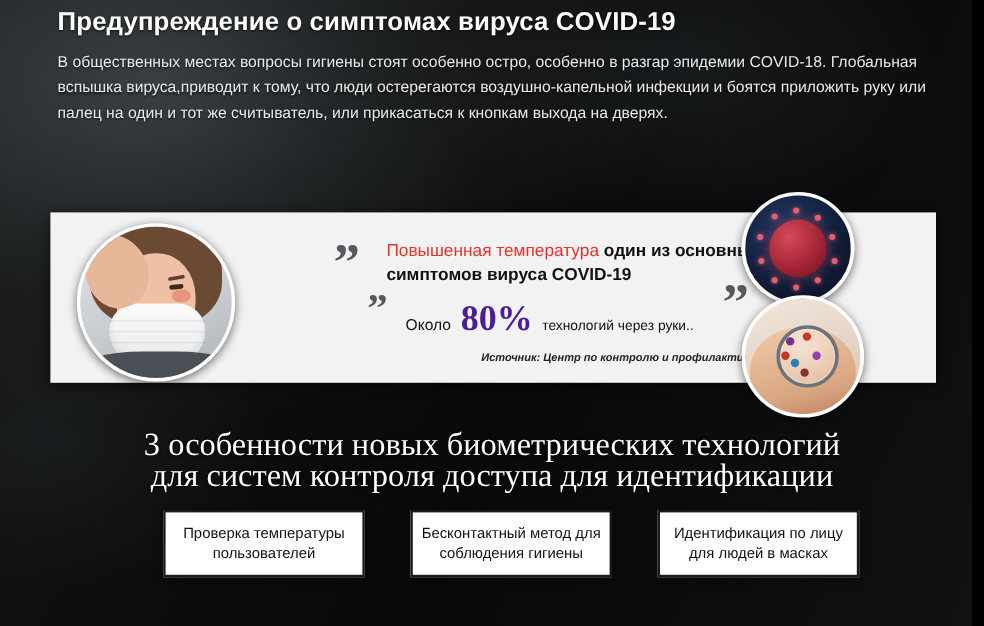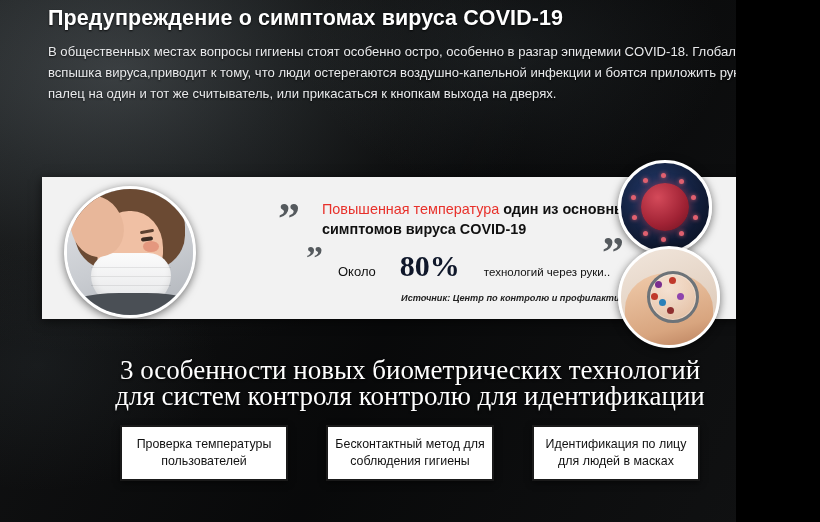--- a/index.html
+++ b/index.html
@@ -8,21 +8,21 @@
     background: #000;
   }
   body {
     width: 820px;
     height: 522px;
     overflow: hidden;
     font-family: "Liberation Sans", sans-serif;
   }
   .page {
     position: relative;
-    width: 736px;
+    width: 810px;
     height: 522px;
     background:
       radial-gradient(ellipse 420px 280px at 16% 14%, #3a3f42 0%, #24282a 38%, #141617 70%, #0b0c0d 100%),
       radial-gradient(ellipse 500px 320px at 82% 86%, #2c3133 0%, #17191b 55%, #0a0b0c 100%),
       #0d0e10;
     overflow: hidden;
   }
   
   .page::before {
     content: "";
@@ -102,30 +102,30 @@
     color: #e8312b;
     font-weight: 400;
   }
   .stat-row {
     position: absolute;
     left: 96px;
     top: 74px;
     width: 370px;
     display: flex;
     align-items: baseline;
-    gap: 24px;
+    gap: 8px;
   }
   .stat-pre {
     font-size: 13px;
     color: #111;
   }
   .stat-num {
     font-size: 30px;
     font-weight: 700;
-    color: #0f172a;
+    color: #4c1d95;
     font-family: "Liberation Serif", serif;
     line-height: 1;
   }
   .stat-post {
     font-size: 11.5px;
     color: #111;
     line-height: 14px;
     max-width: 150px;
   }
   .stat-post b { display: block; font-weight: 700; font-size: 11.5px; }
@@ -255,21 +255,21 @@
     font-family: "Liberation Serif", serif;
     font-size: 27px;
     line-height: 26px;
     text-shadow: 0 1px 3px rgba(0,0,0,0.85);
     margin-top: 25px;
   }
 
   
   .features {
     position: absolute;
-    left: 120px;
+    left: 136px;
     top: 425px;
     width: 580px;
     display: flex;
     justify-content: space-between;
   }
   .feature {
     width: 168px;
     min-height: 56px;
     background: #ffffff;
     border: 2px solid #1a1a1a;
@@ -354,21 +354,21 @@
     <div class="germ" style="left:34px; top:32px; background:#7a2f8f;"></div>
     <div class="germ" style="left:48px; top:28px; background:#c0392b;"></div>
     <div class="germ" style="left:56px; top:44px; background:#8e44ad;"></div>
     <div class="germ" style="left:38px; top:50px; background:#2980b9;"></div>
     <div class="germ" style="left:46px; top:58px; background:#8e2f2f;"></div>
     <div class="germ" style="left:30px; top:44px; background:#c0392b;"></div>
   </div>
 
   <div class="headline">
     <div>3 особенности новых биометрических технологий</div>
-    <div>для систем контроля контролю для идентификации</div>
+    <div>для систем контроля доступа для идентификации</div>
   </div>
 
   <div class="features">
     <div class="feature">Проверка температуры пользователей</div>
     <div class="feature">Бесконтактный метод для соблюдения гигиены</div>
     <div class="feature">Идентификация по лицу для людей в масках</div>
   </div>
 
 </div>
 

